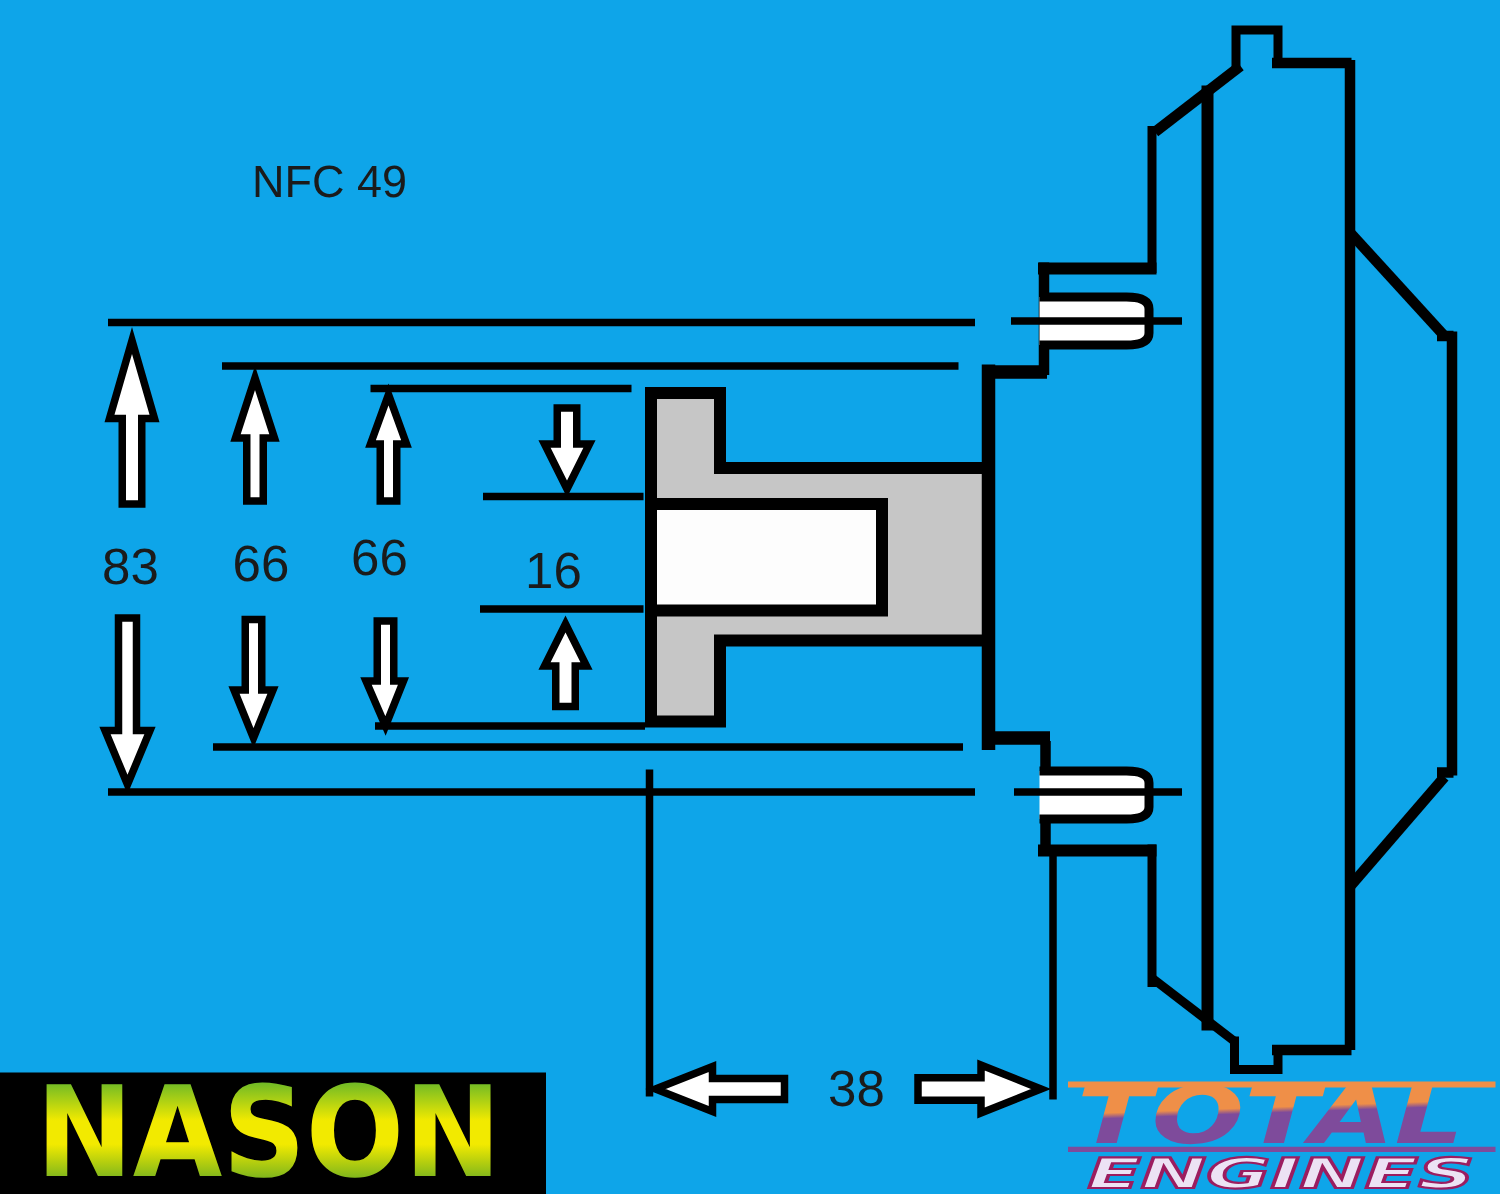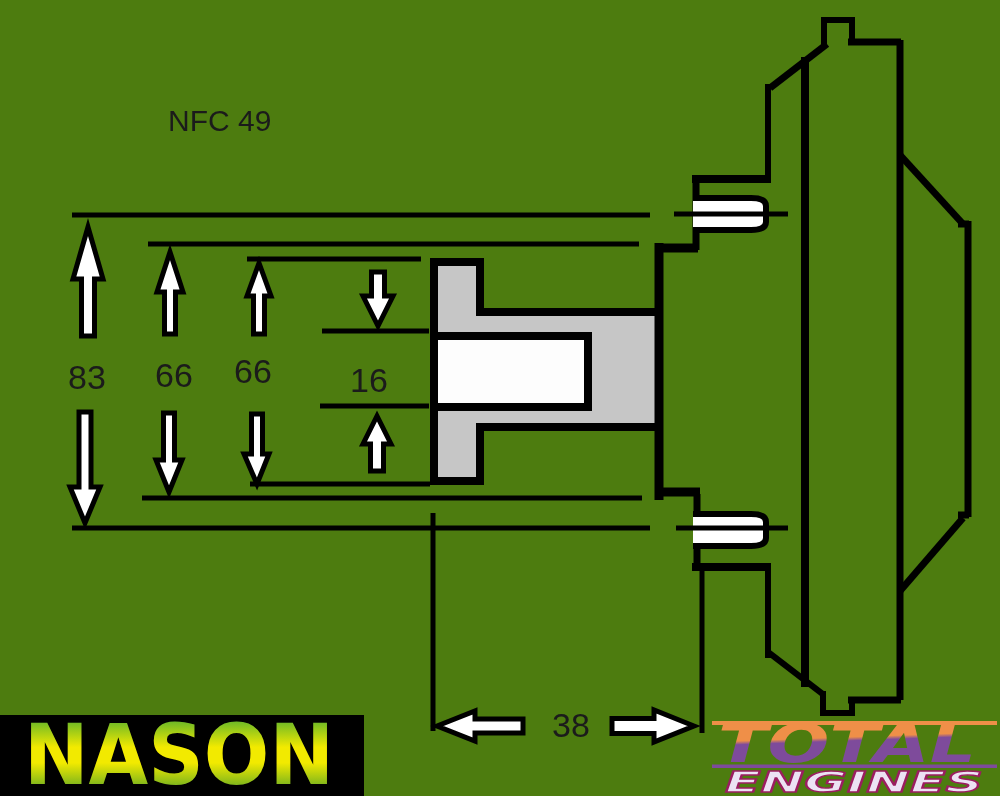--- a/index.html
+++ b/index.html
@@ -1,16 +1,16 @@
 <!DOCTYPE html>
 <html><head>
 <meta charset="utf-8">
 <style>
   html,body{margin:0;padding:0;background:#ffffff;}
-  .page{position:relative;width:1000px;height:796px;background:#4d7c0f;overflow:hidden;
+  .page{position:relative;width:1000px;height:796px;background:#0ea5e9;overflow:hidden;
         font-family:"Liberation Sans",sans-serif;}
   svg{display:block;}
   text{font-family:"Liberation Sans",sans-serif;}
   .logo-text{font-family:"DejaVu Sans","Liberation Sans",sans-serif;}
 </style>
 </head>
 <body>
 
 <div class="page">
 <svg width="1000" height="796" viewBox="0 0 1000 796">

